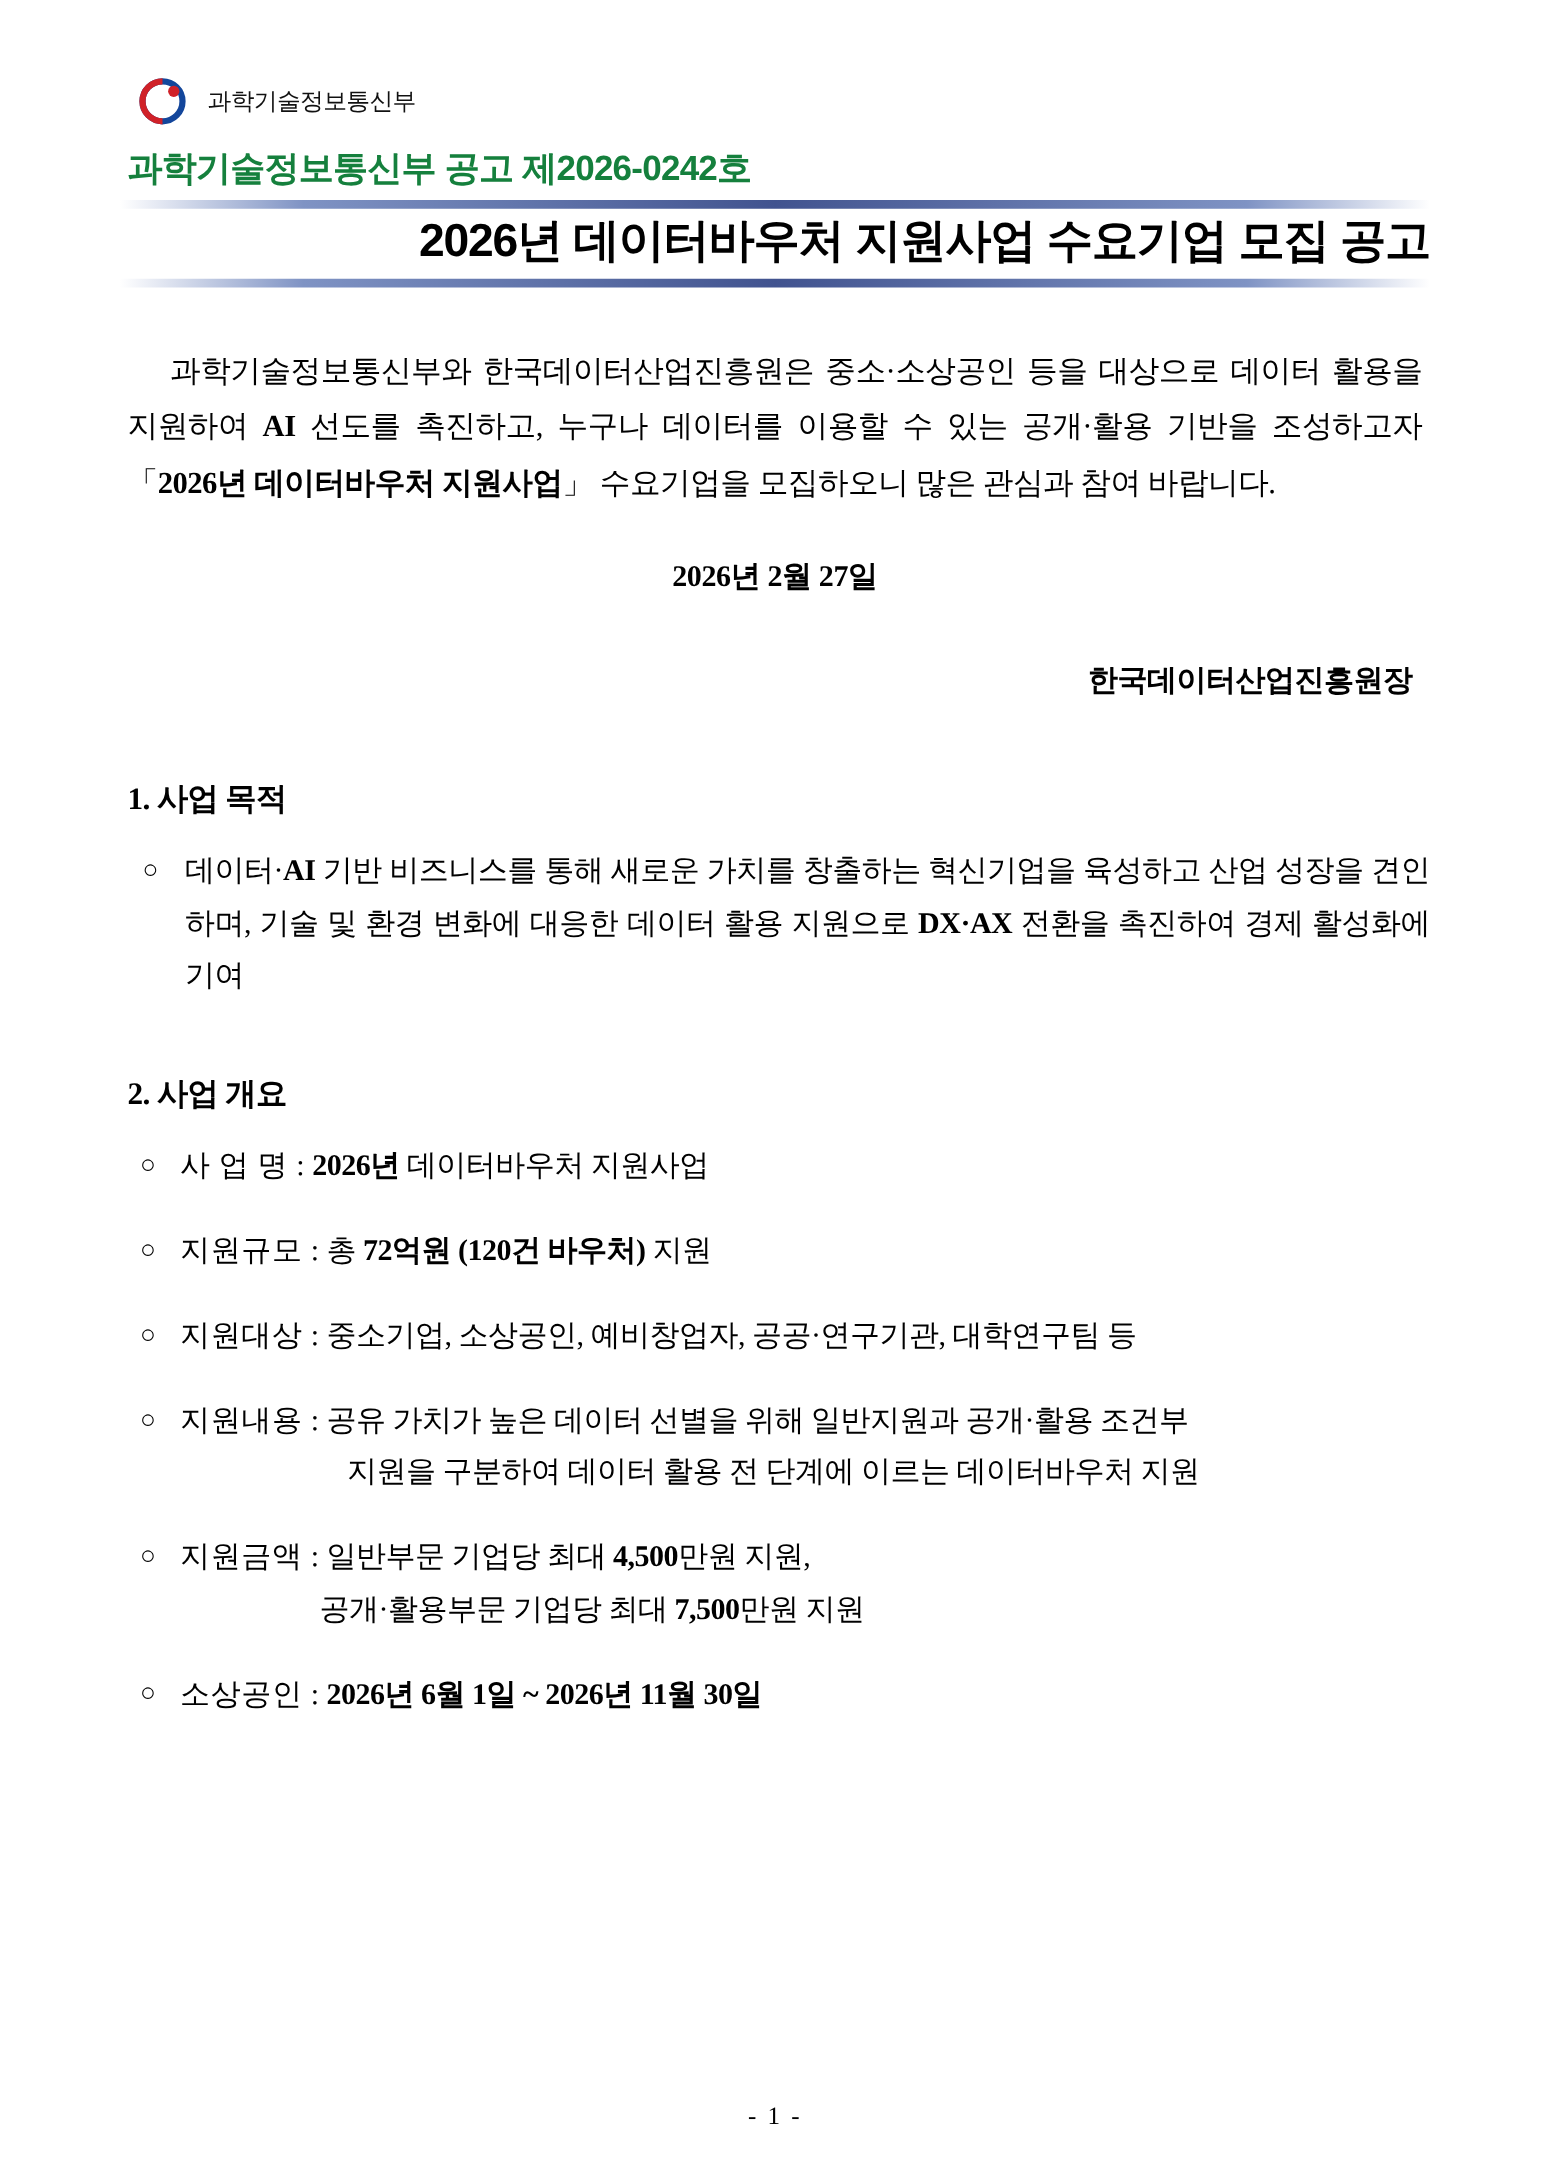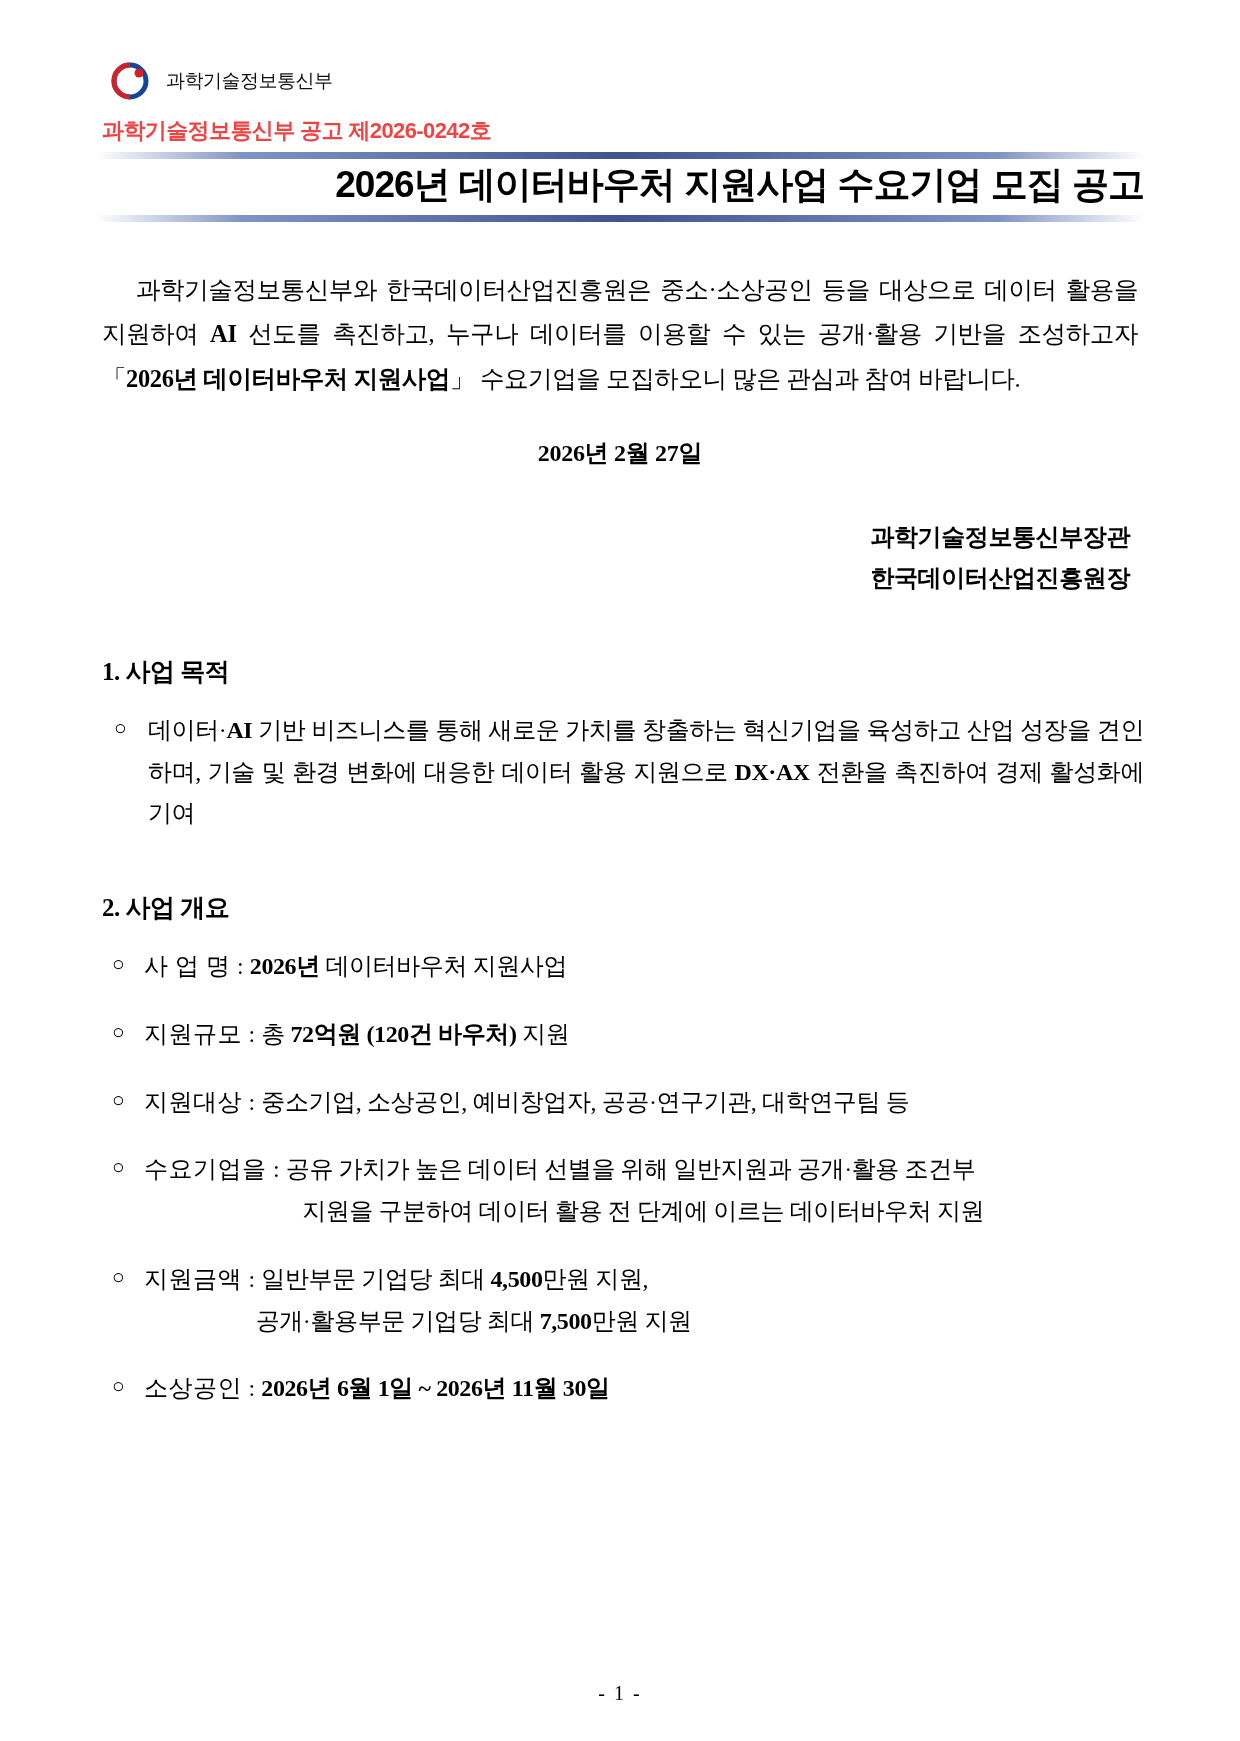--- a/index.html
+++ b/index.html
@@ -41,24 +41,24 @@
     font-size: 19px;
     letter-spacing: -0.5px;
     color: #111111;
     white-space: nowrap;
   }
 
   
   .notice-no {
     font-family: "Liberation Sans", sans-serif;
     font-weight: bold;
-    font-size: 22px;
+    font-size: 28px;
     letter-spacing: -0.6px;
     margin: 4px 0 6px 6px;
-    color: #ef4444;
+    color: #15803d;
   }
 
   
   .title-band {
     position: relative;
     margin: 4px 0 0 0;
     padding: 6px 0 10px 0;
     text-align: right;
   }
   .title-band::before,
@@ -201,21 +201,20 @@
     <div class="title-text">2026년 데이터바우처 지원사업 수요기업 모집 공고</div>
   </div>
 
   <p class="intro">
     <span>과학기술정보통신부와 한국데이터산업진흥원은 중소·소상공인 등을 대상으로 데이터 활용을 지원하여 </span><b>AI</b><span> 선도를 촉진하고, 누구나 데이터를 이용할 수 있는 공개·활용 기반을 조성하고자 「</span><b>2026년 데이터바우처 지원사업</b><span>」 수요기업을 모집하오니 많은 관심과 참여 바랍니다.</span>
   </p>
 
   <div class="date-line">2026년 2월 27일</div>
 
   <div class="signature">
-    <div>과학기술정보통신부장관</div>
     <div>한국데이터산업진흥원장</div>
   </div>
 
   <div class="section">
     <div class="section-title">1. 사업 목적</div>
     <ul class="bullet-list">
       <li class="bullet-item goal-item">
         <span class="marker">○</span>
         <span>데이터·</span><b>AI</b><span> 기반 비즈니스를 통해 새로운 가치를 창출하는 혁신기업을 육성하고 산업 성장을 견인하며, 기술 및 환경 변화에 대응한 데이터 활용 지원으로 </span><b>DX·AX</b><span> 전환을 촉진하여 경제 활성화에 기여</span>
       </li>
@@ -246,21 +245,21 @@
         <span class="marker">○</span>
         <span class="kv">
           <span class="k">지원대상 :</span>
           <span class="v">&nbsp;<span>중소기업, 소상공인, 예비창업자, 공공·연구기관, 대학연구팀 등</span></span>
         </span>
       </li>
 
       <li class="bullet-item">
         <span class="marker">○</span>
         <span class="kv">
-          <span class="k">수요기업을 :</span>
+          <span class="k">지원내용 :</span>
           <span class="v">&nbsp;<span>공유 가치가 높은 데이터 선별을 위해 일반지원과 공개·활용 조건부</span>
             <span class="cont" style="padding-left:22px;">지원을 구분하여 데이터 활용 전 단계에 이르는 데이터바우처 지원</span>
           </span>
         </span>
       </li>
 
       <li class="bullet-item">
         <span class="marker">○</span>
         <span class="kv">
           <span class="k">지원금액 :</span>

